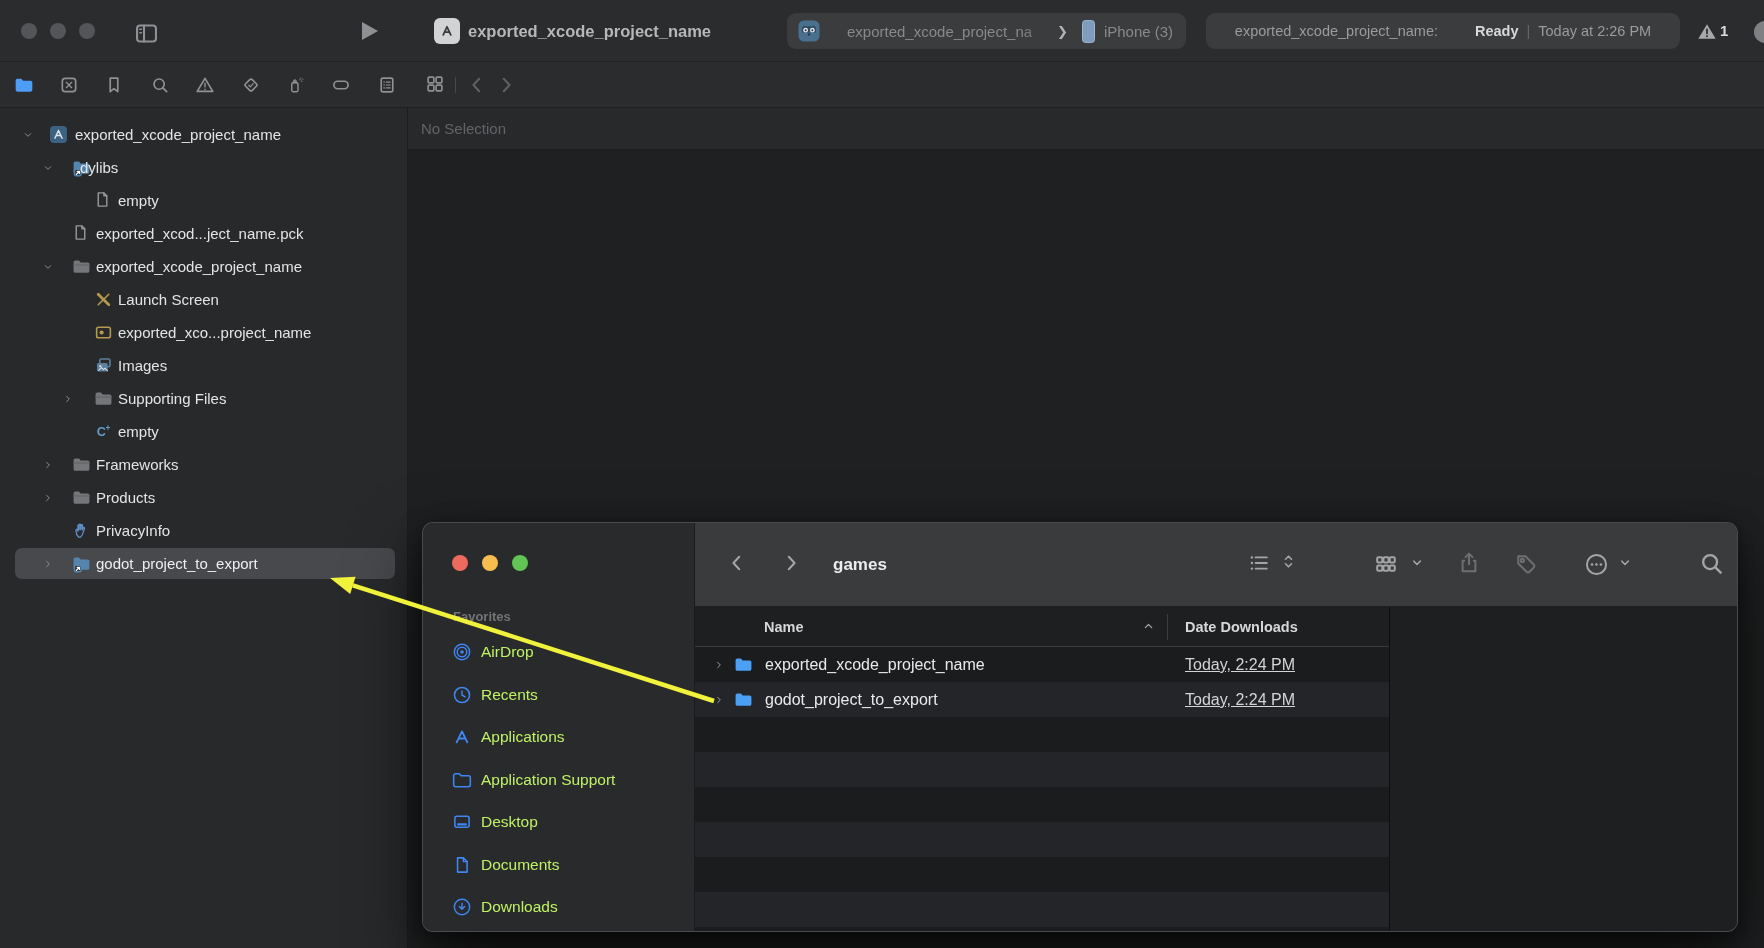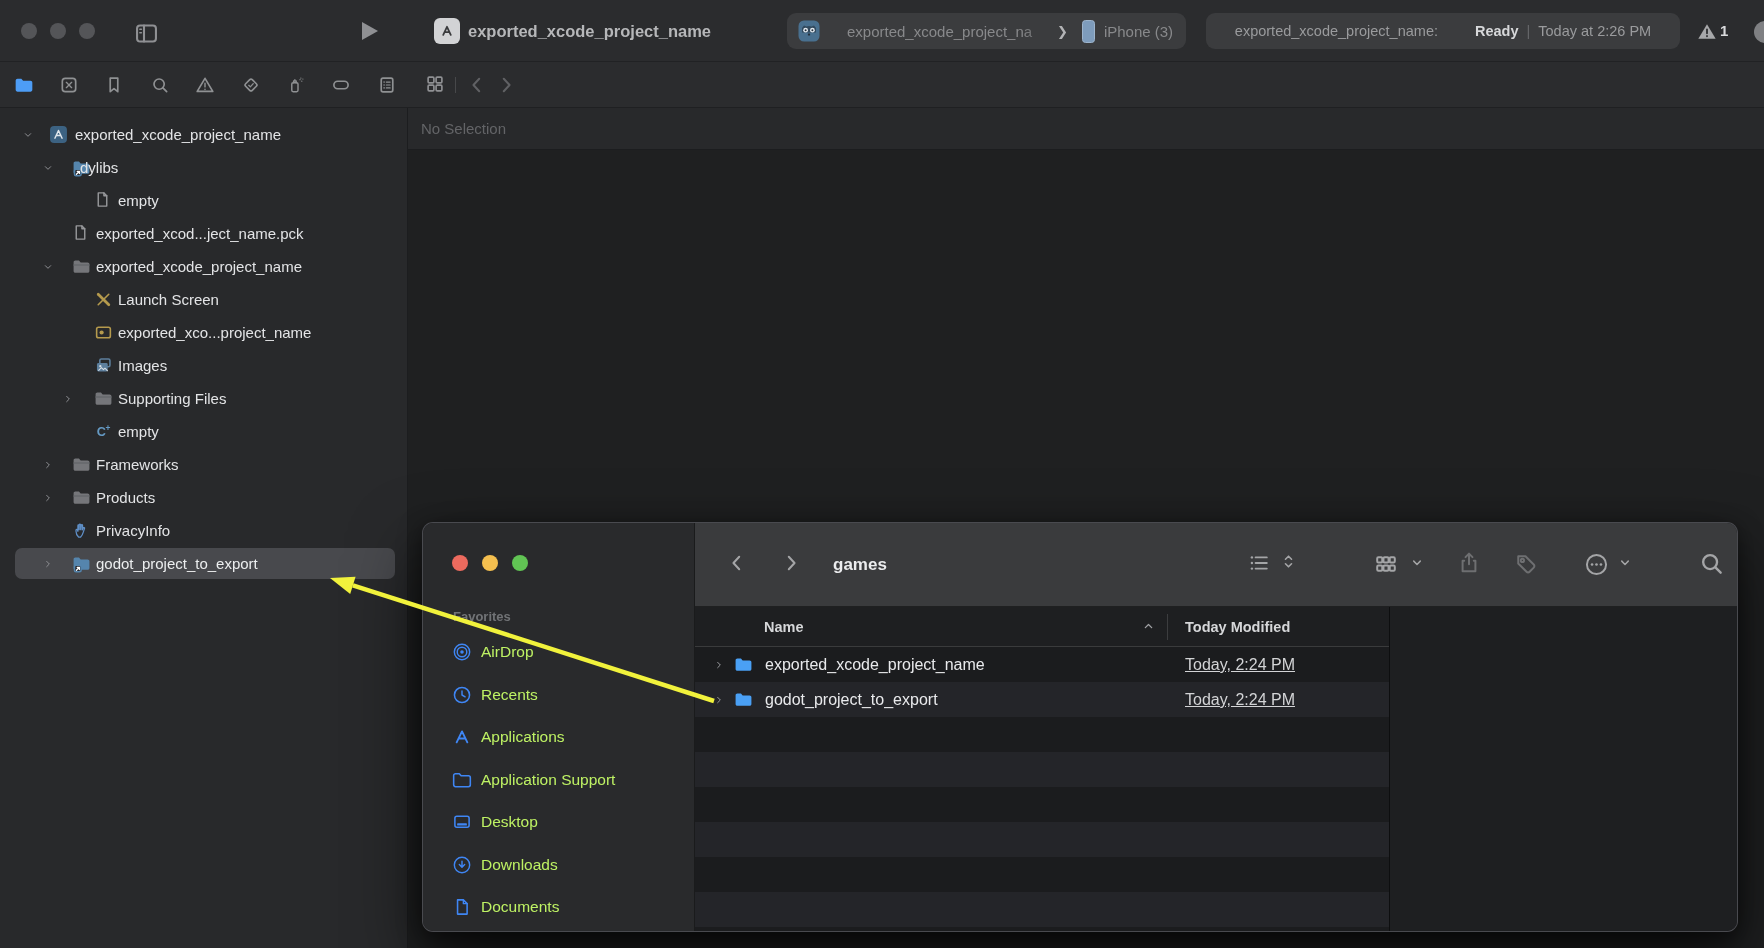--- a/index.html
+++ b/index.html
@@ -462,34 +462,34 @@
               <svg width="20" height="20" viewBox="0 0 18 18" fill="none" stroke="currentColor" stroke-width="1.5" stroke-linecap="round" stroke-linejoin="round">
                 <rect x="2.6" y="3.8" width="12.8" height="10" rx="1.8" stroke-width="1.4"></rect>
                 <rect x="4.6" y="10.2" width="8.8" height="1.9" rx="0.5" fill="currentColor" stroke="none"></rect>
               </svg>
             </span>
                <span class="fav-label">Desktop</span>
           </div>
           <div class="fav-item">
             <span class="fav-icon">
               <svg width="20" height="20" viewBox="0 0 18 18" fill="none" stroke="currentColor" stroke-width="1.5" stroke-linecap="round" stroke-linejoin="round">
+                <path d="M5 2.6 h5.2 l3.4 3.4 v9.4 H5z" stroke-width="1.4"></path>
+                <path d="M10.2 2.6 v3.4 h3.4" stroke-width="1.2"></path>
+              </svg>
+            </span>
+               <span class="fav-label">Documents</span>
+          </div>
+          <div class="fav-item">
+            <span class="fav-icon">
+              <svg width="20" height="20" viewBox="0 0 18 18" fill="none" stroke="currentColor" stroke-width="1.5" stroke-linecap="round" stroke-linejoin="round">
                 <circle cx="9" cy="9" r="6.9" stroke-width="1.3"></circle>
                 <path d="M9 5.6 v5 M6.6 8.6 L9 11 l2.4-2.4" stroke-width="1.3"></path>
               </svg>
             </span>
                <span class="fav-label">Downloads</span>
-          </div>
-          <div class="fav-item">
-            <span class="fav-icon">
-              <svg width="20" height="20" viewBox="0 0 18 18" fill="none" stroke="currentColor" stroke-width="1.5" stroke-linecap="round" stroke-linejoin="round">
-                <path d="M5 2.6 h5.2 l3.4 3.4 v9.4 H5z" stroke-width="1.4"></path>
-                <path d="M10.2 2.6 v3.4 h3.4" stroke-width="1.2"></path>
-              </svg>
-            </span>
-               <span class="fav-label">Documents</span>
           </div>
         </div>
     </div>
 
     <div id="fd-toolbar">
       <span class="fd-tbicon" style="left:32px;top:30px">
           <svg width="20" height="20" viewBox="0 0 18 18" fill="none" stroke="currentColor" stroke-width="1.5" stroke-linecap="round" stroke-linejoin="round">
             <path d="M11 3.4 L5.8 9 L11 14.6" stroke-width="1.8"></path>
           </svg>
         </span>
@@ -562,21 +562,21 @@
         </span>
     </div>
 
     <span class="abs" id="fd-header-name">Name</span>
     <span class="abs" id="fd-sort">
         <svg width="13" height="13" viewBox="0 0 18 18" fill="none" stroke="currentColor" stroke-width="1.5" stroke-linecap="round" stroke-linejoin="round">
           <path d="M4.6 10.6 L9 6.2 13.4 10.6" stroke-width="1.8"></path>
         </svg>
       </span>
     <div class="abs" id="fd-coldiv"></div>
-    <span class="abs" id="fd-header-date">Today Modified</span>
+    <span class="abs" id="fd-header-date">Date Downloads</span>
     <div class="abs" id="fd-headline"></div>
 
     <div id="fd-rows">
         <div class="fd-row">
           <span class="row-chev">
             <svg width="12" height="12" viewBox="0 0 18 18" fill="none" stroke="currentColor" stroke-width="1.5" stroke-linecap="round" stroke-linejoin="round">
               <path d="M7 5 l4 4 -4 4"></path>
             </svg>
           </span>
     <span class="row-icon">

